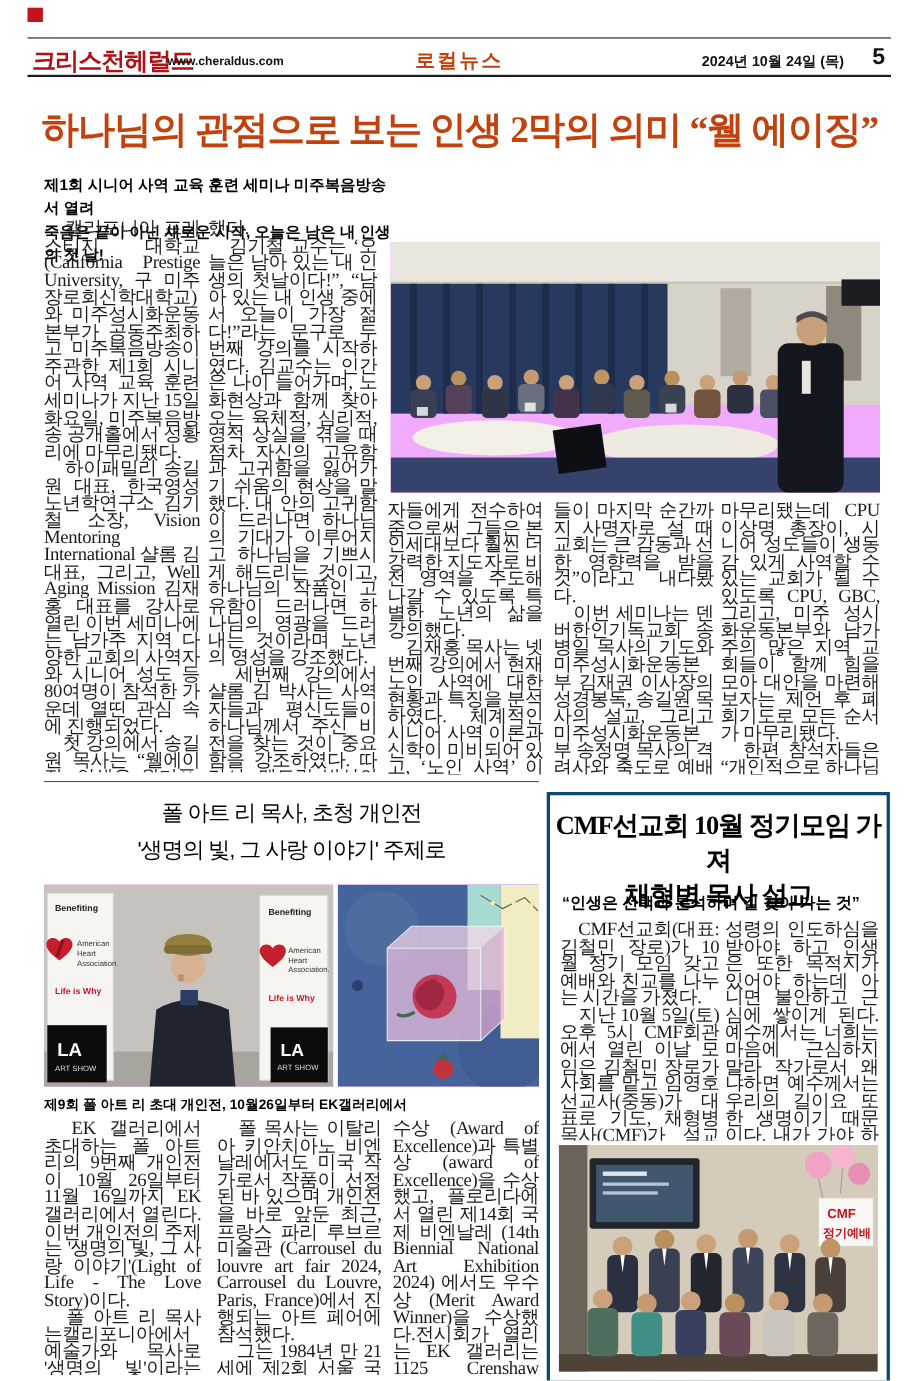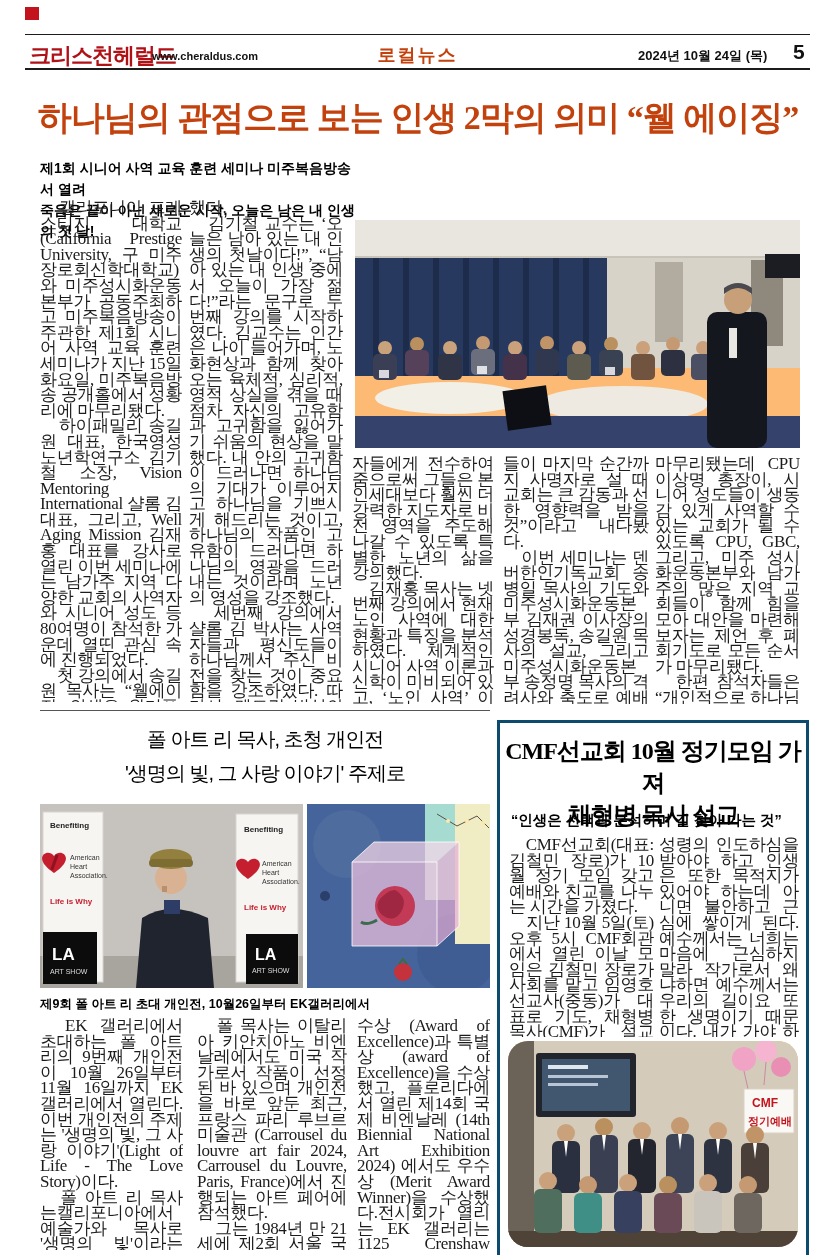--- a/index.html
+++ b/index.html
@@ -22,21 +22,21 @@
   .newscol{
     font-family:"Liberation Serif",serif;
     font-size:17px;line-height:15.6px;text-align:justify;
     white-space:pre-line;overflow:hidden;color:#1b1b1b;letter-spacing:-0.3px;
   }
   .art-headline{width:450px;text-align:center;font-weight:normal;font-size:20px;letter-spacing:-1px;color:#000;line-height:34px;}
   .caption{font-size:12.5px;font-weight:bold;color:#000;}
   .cmf-box{border:3px solid #0c4a6e;background:#fff;}
   .cmf-headline{width:304px;text-align:center;font-family:"Liberation Serif",serif;font-size:24px;font-weight:700;letter-spacing:-1px;color:#000;line-height:32px;}
   .cmf-subhead{font-size:14.5px;font-weight:bold;color:#000;}
-  .photo-frame{overflow:hidden;background:#fdba74;}
+  .photo-frame{overflow:hidden;background:#f0abfc;}
   svg{display:block;}
 </style>
 </head>
 <body>
 
 <div class="abs" style="left:25px;top:7px;width:14px;height:13px;background:#c3131c;"></div>
 
 <div class="rule" style="left:25px;top:34px;width:785px;height:1px;"></div>
 
 <div class="abs masthead" style="left:29px;top:41px;">크리스천헤럴드</div>
@@ -222,21 +222,21 @@
     <div>채형병 목사 설교</div>
   </div>
   <div class="abs cmf-subhead" style="left:11px;top:88px;">“인생은 선택과 분석하며 길 찾아 가는 것”</div>
 
   <div class="abs newscol" style="left:9px;top:114px;width:145px;height:200px;">　CMF선교회(대표: 김철민 장로)가 10월 정기 모임 갖고 예배와 친교를 나누는 시간을 가졌다.
 　지난 10월 5일(토) 오후 5시 CMF회관에서 열린 이날 모임은 김철민 장로가 사회를 맡고 임영호 선교사(중동)가 대표로 기도, 채형병 목사(CMF)가 설교 했다.
 　채형병 목사는 “인생은 선택하고 분석하고 길을 찾아가는 것인데 하나님은 각자에게 주시는 인생의 길이 있다. 우리는</div>
   <div class="abs newscol" style="left:159px;top:114px;width:140px;height:200px;">성령의 인도하심을 받아야 하고 인생은 또한 목적지가 있어야 하는데 아니면 불안하고 근심에 쌓이게 된다. 예수께서는 너희는 마음에 근심하지 말라 작가로서 왜냐하면 예수께서는 우리의 길이요 또한 생명이기 때문이다. 내가 가야 하는 그 길, 하나님께 기도로 물으며 찾아가야 한다”고 강조했다.
 　10월 모임은 이혜림 선교사(일본)간증과 채형병 목사의 인도로 합심 기도, 유영태 선교사(대륙)의 축도로 마무리 했다.</div>
 
-  <div class="abs photo-frame" style="left:8px;top:318px;width:290px;height:206px;border-radius:20px;">
+  <div class="abs photo-frame" style="left:8px;top:318px;width:290px;height:206px;">
     <svg width="290" height="206" viewBox="0 0 290 206">
       <rect x="0" y="0" width="290" height="206" fill="#d4cbba"></rect>
       <rect x="0" y="0" width="26" height="206" fill="#6b6357"></rect>
       <rect x="0" y="190" width="290" height="16" fill="#4e4336"></rect>
       <g>
         <rect x="28" y="12" width="100" height="64" rx="3" fill="#22262c"></rect>
         <rect x="34" y="18" width="88" height="52" fill="#41566f"></rect>
         <rect x="40" y="24" width="40" height="4" fill="#dfe6ee"></rect>
         <rect x="40" y="34" width="60" height="3" fill="#b9c5d4"></rect>
         <rect x="40" y="42" width="50" height="3" fill="#b9c5d4"></rect>

